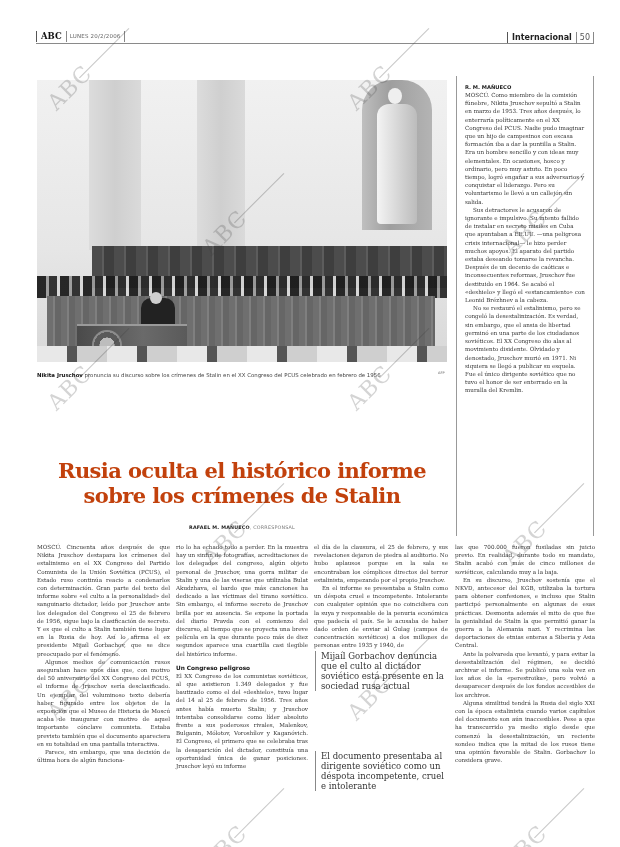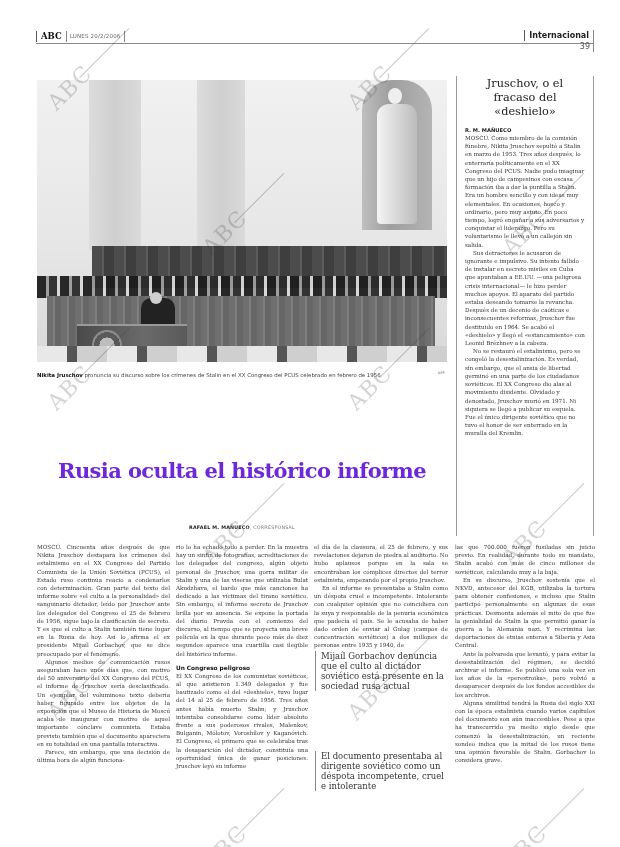--- a/index.html
+++ b/index.html
@@ -4,21 +4,21 @@
   <style>
     * { box-sizing: border-box; margin: 0; padding: 0; }
     html, body { width: 620px; height: 847px; background: #ffffff; overflow: hidden; }
     body { position: relative; font-family: "DejaVu Serif", serif; color: #2a2a2a; }
 
     
     .header { position: absolute; top: 30px; left: 36px; width: 558px; height: 14px; border-bottom: 1px solid #8a8a8a; }
     .hdr-left { position: absolute; left: 0; top: 0; display: flex; align-items: center; height: 13px; }
     .hdr-brand { font-family: "DejaVu Serif", serif; font-weight: bold; font-size: 8.5px; color: #111; padding: 0 4px; border-left: 1px solid #555; border-right: 1px solid #888; line-height: 11px; }
     .hdr-date { font-family: "DejaVu Sans", sans-serif; font-size: 5.5px; color: #666; padding: 0 3px; border-right: 1px solid #888; line-height: 11px; letter-spacing: 0.2px; }
-    .hdr-right { position: absolute; right: 0; top: 0; display: flex; align-items: flex-end; height: 13px; flex-direction: column; }
+    .hdr-right { position: absolute; right: 0; top: 0; display: flex; align-items: flex-end; height: 13px; }
     .hdr-section { font-family: "DejaVu Sans", sans-serif; font-weight: bold; font-size: 8px; color: #222; padding: 0 4px; border-left: 1px solid #555; border-right: 1px solid #888; line-height: 11px; }
     .hdr-page { font-family: "DejaVu Sans", sans-serif; font-size: 8px; color: #555; padding: 0 3px; border-right: 1px solid #888; line-height: 11px; }
 
     
     .photo { position: absolute; left: 37px; top: 80px; width: 410px; height: 282px; overflow: hidden; background: #e9e9e9; }
     .ph-wall { position: absolute; inset: 0; background: linear-gradient(180deg, #f1f1f1 0%, #e6e6e6 60%, #d8d8d8 100%); }
     .ph-col { position: absolute; top: 0; height: 170px; background: linear-gradient(90deg, #dcdcdc, #cfcfcf 50%, #dadada); }
     .ph-niche { position: absolute; left: 325px; top: 0; width: 70px; height: 150px; border-radius: 30px 30px 0 0; background: linear-gradient(90deg, #bfbfbf, #9e9e9e 40%, #b4b4b4); }
     .ph-statue-head { position: absolute; left: 351px; top: 8px; width: 14px; height: 16px; border-radius: 50%; background: #efefef; }
     .ph-statue-body { position: absolute; left: 340px; top: 24px; width: 40px; height: 120px; border-radius: 12px 12px 4px 4px; background: linear-gradient(90deg, #f4f4f4, #d2d2d2 60%, #bcbcbc); }
@@ -40,21 +40,21 @@
     .caption b { color: #111; }
     .credit { position: absolute; left: 438px; top: 371px; font-family: "DejaVu Sans", sans-serif; font-size: 3.5px; color: #555; }
 
     
     .deck { position: absolute; left: 37px; top: 385px; width: 410px; text-align: center; font-family: "DejaVu Sans", sans-serif; color: #333; }
     .deck-l1 { font-weight: bold; font-size: 8.3px; color: #1b1b1b; line-height: 14px; border-bottom: 1px solid #777; margin: 0 0 0 0; white-space: nowrap; letter-spacing: -0.1px; }
     .deck-l2 { font-size: 7.4px; line-height: 14px; border-bottom: 1px solid #777; margin: 0 20px; white-space: nowrap; }
     .deck-l3 { font-size: 7.4px; line-height: 14px; border-bottom: 1px solid #777; margin: 0 100px; white-space: nowrap; }
 
     
-    .headline { position: absolute; left: 37px; top: 458px; width: 410px; text-align: center; font-family: "DejaVu Serif", serif; font-weight: bold; font-size: 21px; line-height: 25px; color: #6d28d9; letter-spacing: -0.6px; }
+    .headline { position: absolute; left: 37px; top: 458px; width: 410px; text-align: center; font-family: "DejaVu Serif", serif; font-weight: bold; font-size: 21px; line-height: 25px; color: #c2410c; letter-spacing: -0.6px; }
     .byline { position: absolute; left: 37px; top: 525px; width: 410px; text-align: center; font-family: "DejaVu Sans", sans-serif; font-size: 4.8px; color: #777; letter-spacing: 0.2px; }
     .byline b { color: #222; }
 
     
     .col { position: absolute; font-family: "DejaVu Serif", serif; font-size: 5.6px; line-height: 8.2px; color: #333; text-align: justify; hyphens: auto; }
     .col p { text-indent: 8px; }
     .col p.first { text-indent: 0; }
     .col-1 { left: 37px; top: 543px; width: 133px; }
     .col-2 { left: 176px; top: 543px; width: 132px; }
     .col-3 { left: 314px; top: 543px; width: 134px; }
@@ -77,21 +77,21 @@
 </head>
 <body>
 
 <div class="header">
   <div class="hdr-left">
     <span class="hdr-brand">ABC</span>
     <span class="hdr-date">LUNES 20/2/2006</span>
   </div>
   <div class="hdr-right">
     <span class="hdr-section">Internacional</span>
-    <span class="hdr-page">39</span>
+    <span class="hdr-page">50</span>
   </div>
 </div>
 
 <div class="photo" title="Nikita Jruschov at the podium of the XX Congress of the PCUS with a statue in a niche behind the presidium">
   <div class="ph-wall"></div>
   <div class="ph-col" style="left:52px;width:52px;"></div>
   <div class="ph-col" style="left:160px;width:48px;"></div>
   <div class="ph-niche"></div>
   <div class="ph-statue-body"></div>
   <div class="ph-statue-head"></div>
@@ -106,20 +106,21 @@
 </div>
 
 <div class="caption"><b>Nikita Jruschov</b><span> pronuncia su discurso sobre los crímenes de Stalin en el XX Congreso del PCUS celebrado en febrero de 1956</span></div>
 <div class="credit">AFP</div>
 
 <div class="deck">
 </div>
 
 <div class="headline">
   <div>Rusia oculta el histórico informe</div>
+  <div>sobre los crímenes de Stalin</div>
 </div>
 <div class="byline"><b>RAFAEL M. MAÑUECO</b><span>, CORRESPONSAL</span></div>
 
 <div class="col col-1">
   <p class="first">MOSCÚ. Cincuenta años después de que Nikita Jruschov destapara los crímenes del estalinismo en el XX Congreso del Partido Comunista de la Unión Soviética (PCUS), el Estado ruso continúa reacio a condenarlos con determinación. Gran parte del texto del informe sobre «el culto a la personalidad» del sanguinario dictador, leído por Jruschov ante los delegados del Congreso el 25 de febrero de 1956, sigue bajo la clasificación de secreto. Y es que el culto a Stalin también tiene lugar en la Rusia de hoy. Así lo afirma el ex presidente Mijaíl Gorbachov, que se dice preocupado por el fenómeno.</p>
   <p>Algunos medios de comunicación rusos aseguraban hace unos días que, con motivo del 50 aniversario del XX Congreso del PCUS, el informe de Jruschov sería desclasificado. Un ejemplar del voluminoso texto debería haber figurado entre los objetos de la exposición que el Museo de Historia de Moscú acaba de inaugurar con motivo de aquel importante cónclave comunista. Estaba previsto también que el documento apareciera en su totalidad en una pantalla interactiva.</p>
   <p>Parece, sin embargo, que una decisión de última hora de algún funciona-</p>
 </div>
 
 <div class="col col-2">
@@ -137,21 +138,20 @@
 <div class="pull pull-2">El documento presentaba al dirigente soviético como un déspota incompetente, cruel e intolerante</div>
 
 <div class="col col-4">
   <p class="first">las que 700.000 fueron fusiladas sin juicio previo. En realidad, durante todo su mandato, Stalin acabó con más de cinco millones de soviéticos, calculando muy a la baja.</p>
   <p>En su discurso, Jruschov sostenía que el NKVD, antecesor del KGB, utilizaba la tortura para obtener confesiones, e incluso que Stalin participó personalmente en algunas de esas prácticas. Desmonta además el mito de que fue la genialidad de Stalin la que permitió ganar la guerra a la Alemania nazi. Y recrimina las deportaciones de etnias enteras a Siberia y Asia Central.</p>
   <p>Ante la polvareda que levantó, y para evitar la desestabilización del régimen, se decidió archivar el informe. Se publicó una sola vez en los años de la «perestroika», pero volvió a desaparecer después de los fondos accesibles de los archivos.</p>
   <p>Alguna similitud tendrá la Rusia del siglo XXI con la época estalinista cuando varios capítulos del documento son aún inaccesibles. Pese a que ha transcurrido ya medio siglo desde que comenzó la desestalinización, un reciente sondeo indica que la mitad de los rusos tiene una opinión favorable de Stalin. Gorbachov lo considera grave.</p>
 </div>
 
 <div class="sidebar">
-  <div class="side-title">Jruschov, o el fracaso del «deshielo»</div>
   <div class="side-author">R. M. MAÑUECO</div>
   <div class="side-body">
     <p class="first">MOSCÚ. Como miembro de la comisión fúnebre, Nikita Jruschov sepultó a Stalin en marzo de 1953. Tres años después, lo enterraría políticamente en el XX Congreso del PCUS. Nadie pudo imaginar que un hijo de campesinos con escasa formación iba a dar la puntilla a Stalin. Era un hombre sencillo y con ideas muy elementales. En ocasiones, hosco y ordinario, pero muy astuto. En poco tiempo, logró engañar a sus adversarios y conquistar el liderazgo. Pero su voluntarismo le llevó a un callejón sin salida.</p>
     <p>Sus detractores le acusaron de ignorante e impulsivo. Su intento fallido de instalar en secreto misiles en Cuba que apuntaban a EE.UU. —una peligrosa crisis internacional— le hizo perder muchos apoyos. El aparato del partido estaba deseando tomarse la revancha. Después de un decenio de caóticas e inconsecuentes reformas, Jruschov fue destituido en 1964. Se acabó el «deshielo» y llegó el «estancamiento» con Leonid Brézhnev a la cabeza.</p>
     <p>No se restauró el estalinismo, pero se congeló la desestalinización. Es verdad, sin embargo, que el ansia de libertad germinó en una parte de los ciudadanos soviéticos. El XX Congreso dio alas al movimiento disidente. Olvidado y denostado, Jruschov murió en 1971. Ni siquiera se llegó a publicar su esquela. Fue el único dirigente soviético que no tuvo el honor de ser enterrado en la muralla del Kremlin.</p>
   </div>
 </div>
 
 <div class="wm" style="left:60px;top:90px;">ABC</div>
 <div class="wm" style="left:360px;top:90px;">ABC</div>

